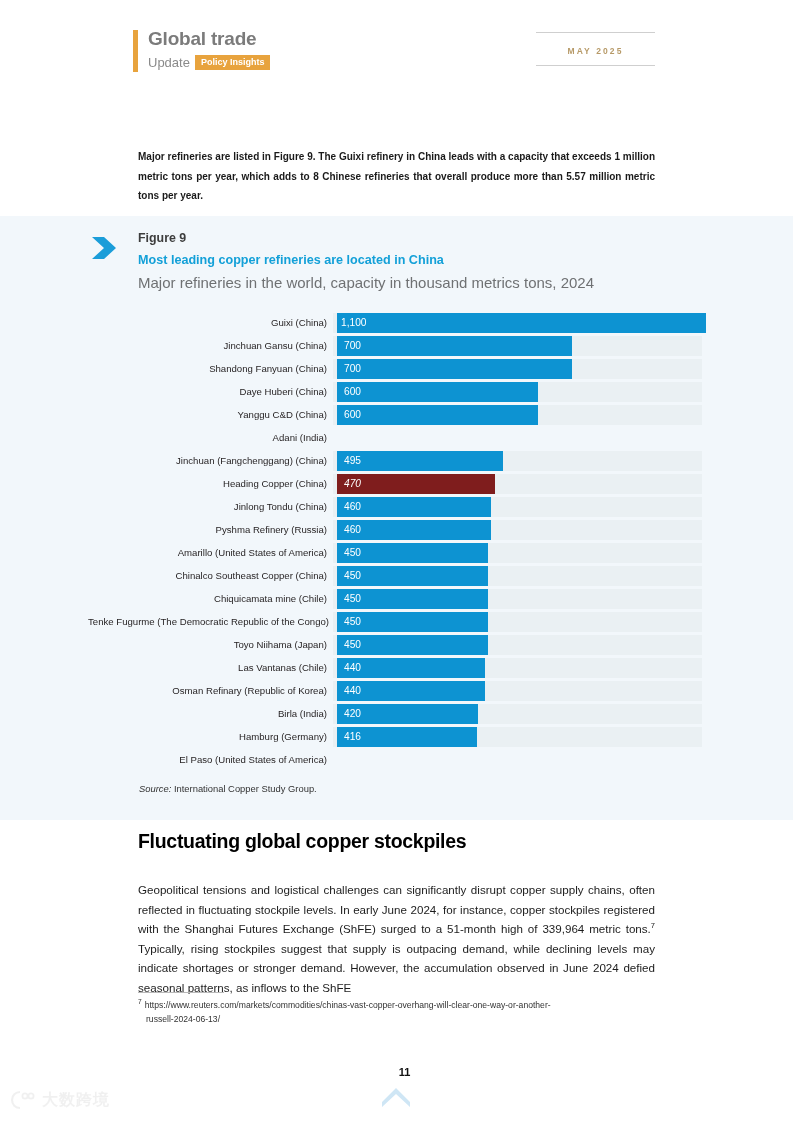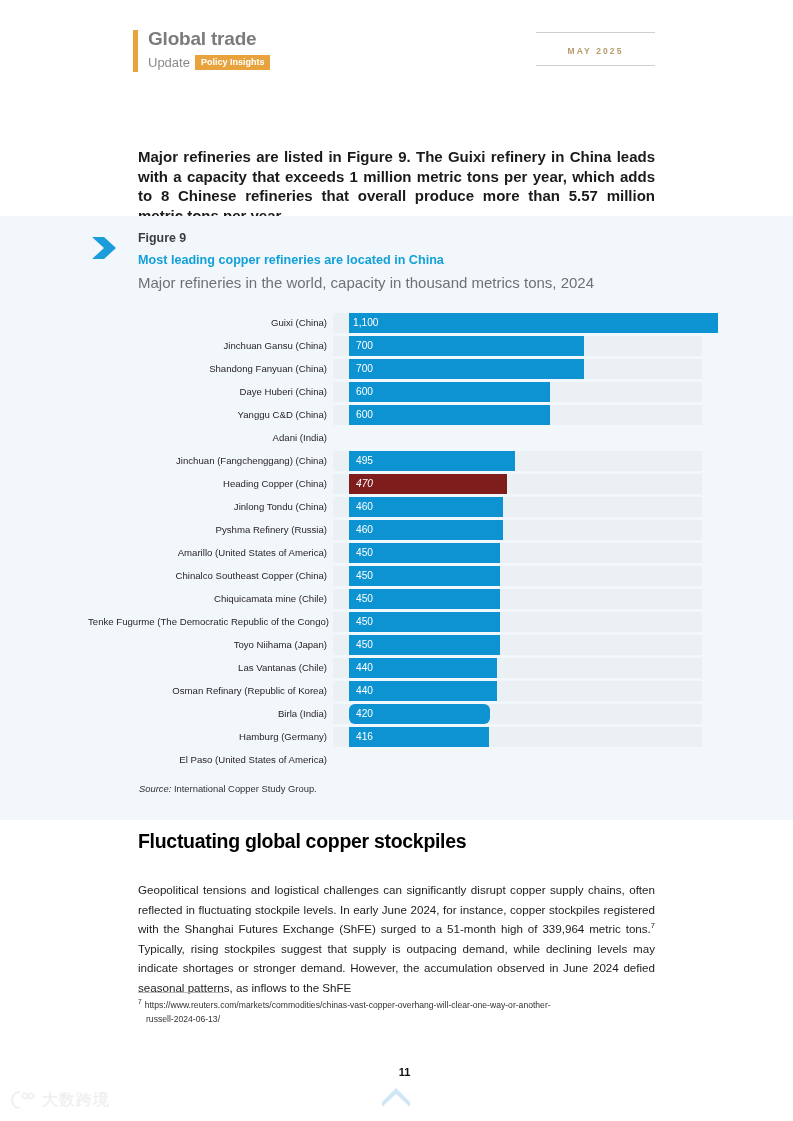--- a/index.html
+++ b/index.html
@@ -44,21 +44,21 @@
     border-top: 1px solid #cfcfcf; border-bottom: 1px solid #cfcfcf;
     padding: 7px 0 7px 0;
   }
   .date-box-text {
     font-size: 8.5px; letter-spacing: 2.1px; color: #b79a68; font-weight: bold;
   }
 
   
   .intro {
     position: absolute; left: 138px; top: 147px; width: 517px;
-    font-size: 15px; font-weight: bold; line-height: 19.5px;
+    font-size: 10px; font-weight: bold; line-height: 19.5px;
     color: #1a1a1a; text-align: justify;
   }
 
   
   .figure-panel {
     position: absolute; left: 0; top: 216px; width: 793px; height: 604px;
     background: #f2f7fb;
   }
   .fig-marker {
     position: absolute; left: 90px; top: 234px; width: 30px; height: 28px;
@@ -79,21 +79,21 @@
   .row-label {
     width: 245px; text-align: right; padding-right: 6px;
     font-size: 9.6px; color: #231f20; line-height: 12px;
     white-space: nowrap; overflow: visible;
   }
   .row-track {
     position: relative; height: 20.3px; width: 369px;
     background: #eaf0f3;
   }
   .row-bar {
-    position: absolute; left: 16px; top: 0; height: 20.3px;
+    position: absolute; left: 4px; top: 0; height: 20.3px;
     background: #0d93d2;
     display: flex; align-items: center;
   }
   .row-value {
     color: #ffffff; font-size: 10.2px; padding-left: 7px; line-height: 12px;
     white-space: nowrap;
   }
   .row-bar.full .row-value { padding-left: 4px; }
 
   .source {
@@ -309,21 +309,21 @@
       <div class="row-label">Osman Refinary (Republic of Korea)</div>
       <div class="row-track">
         <div class="row-bar" style="width: 40%; background: rgb(13, 147, 210);">
           <span class="row-value">440</span>
         </div>
       </div>
     </div>
     <div class="chart-row">
       <div class="row-label">Birla (India)</div>
       <div class="row-track">
-        <div class="row-bar" style="width: 38.1818%; background: rgb(13, 147, 210); border-radius: 6px;">
+        <div class="row-bar" style="width: 38.1818%; background: rgb(13, 147, 210);">
           <span class="row-value">420</span>
         </div>
       </div>
     </div>
     <div class="chart-row">
       <div class="row-label">Hamburg (Germany)</div>
       <div class="row-track">
         <div class="row-bar" style="width: 37.8182%; background: rgb(13, 147, 210);">
           <span class="row-value">416</span>
         </div>

